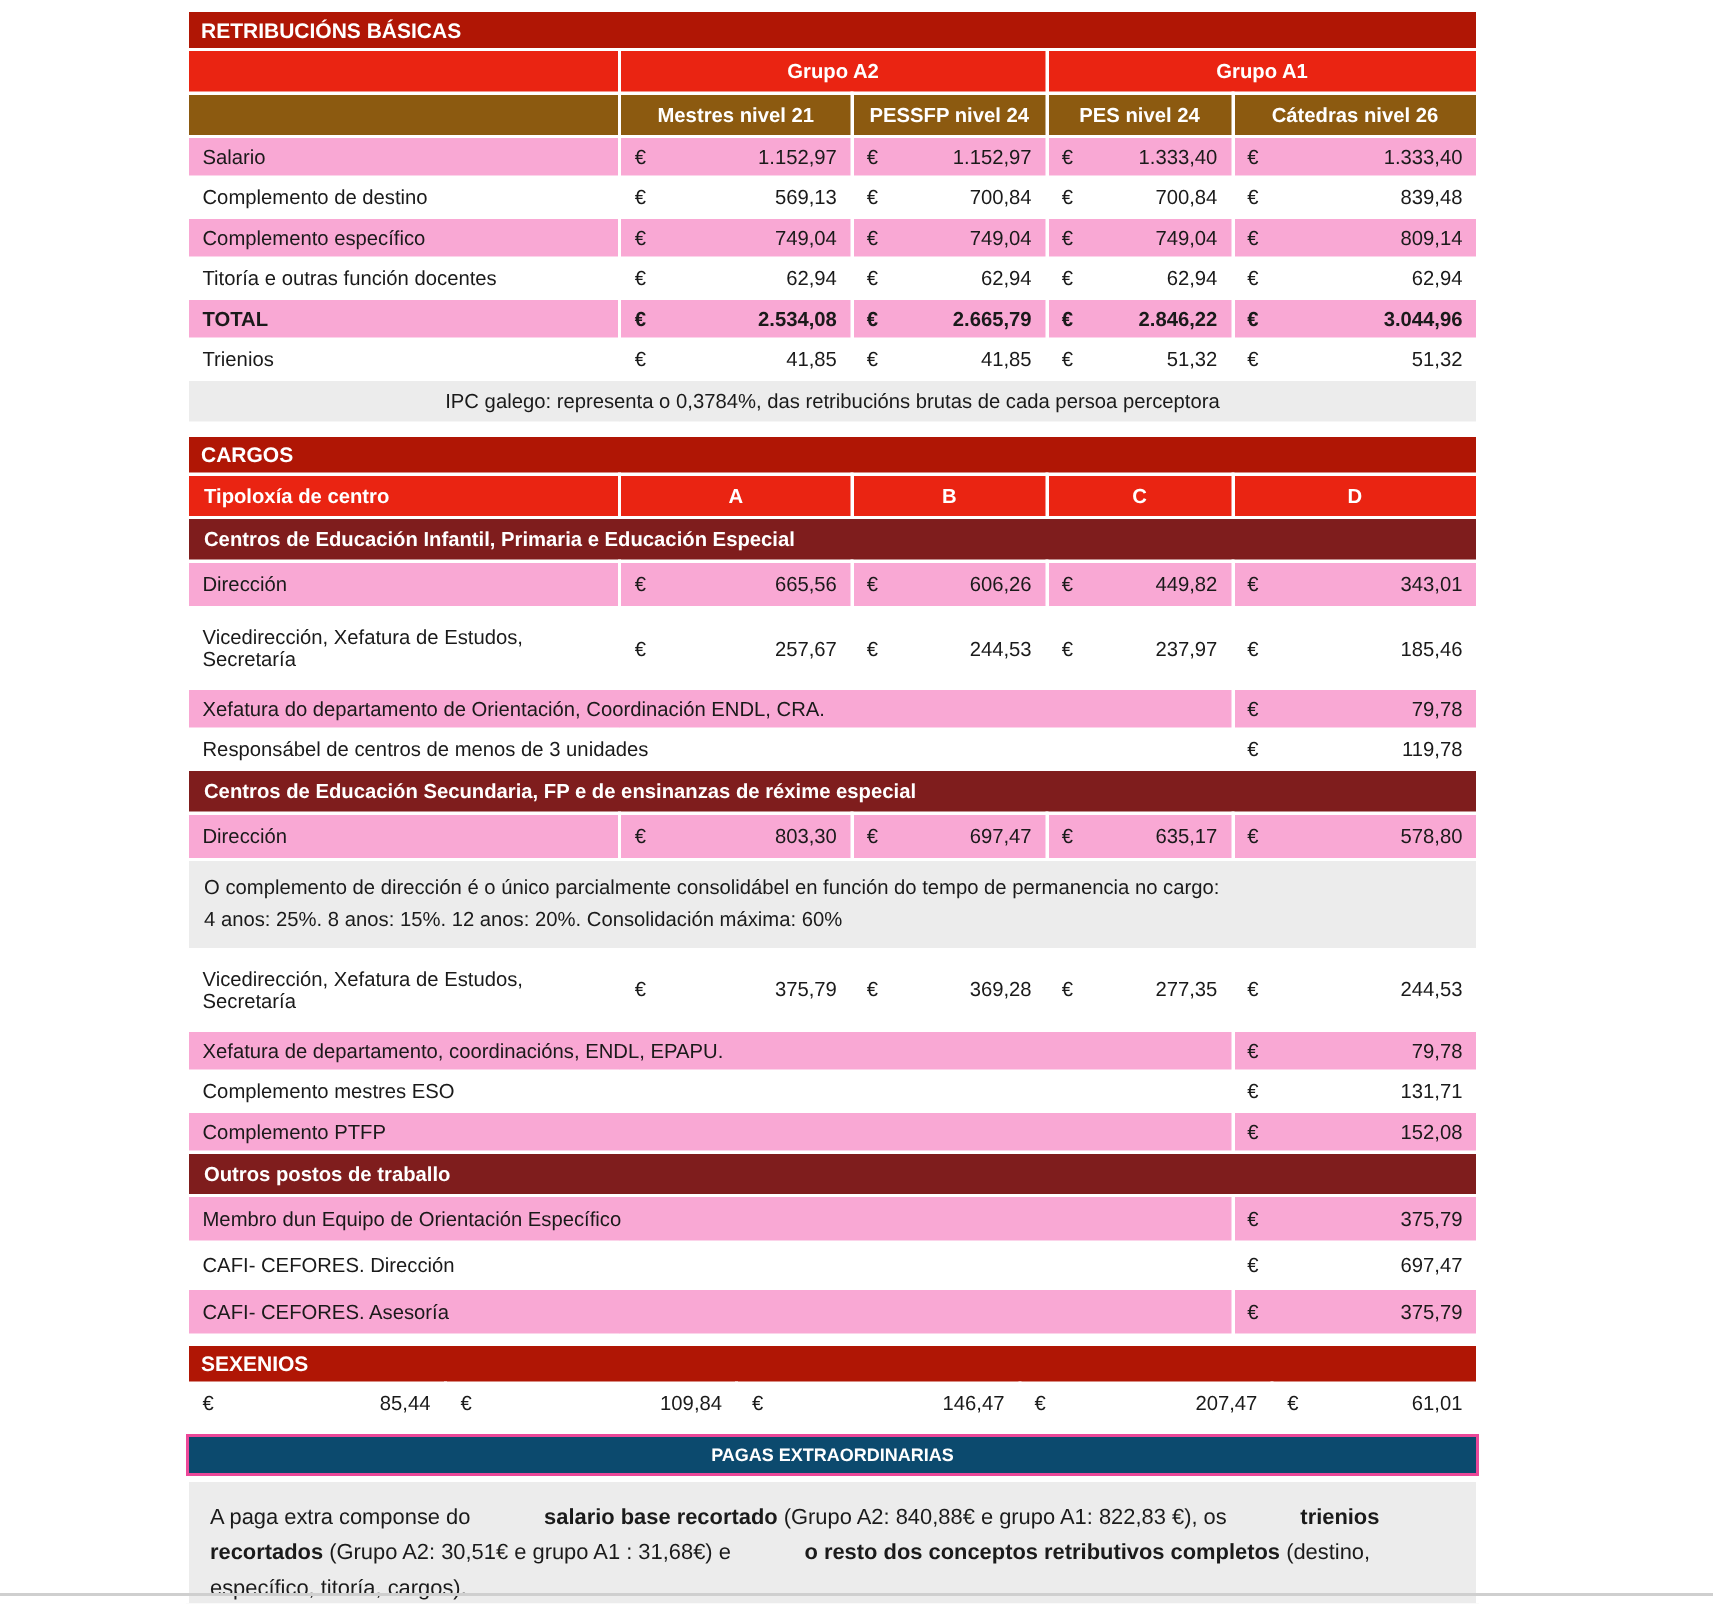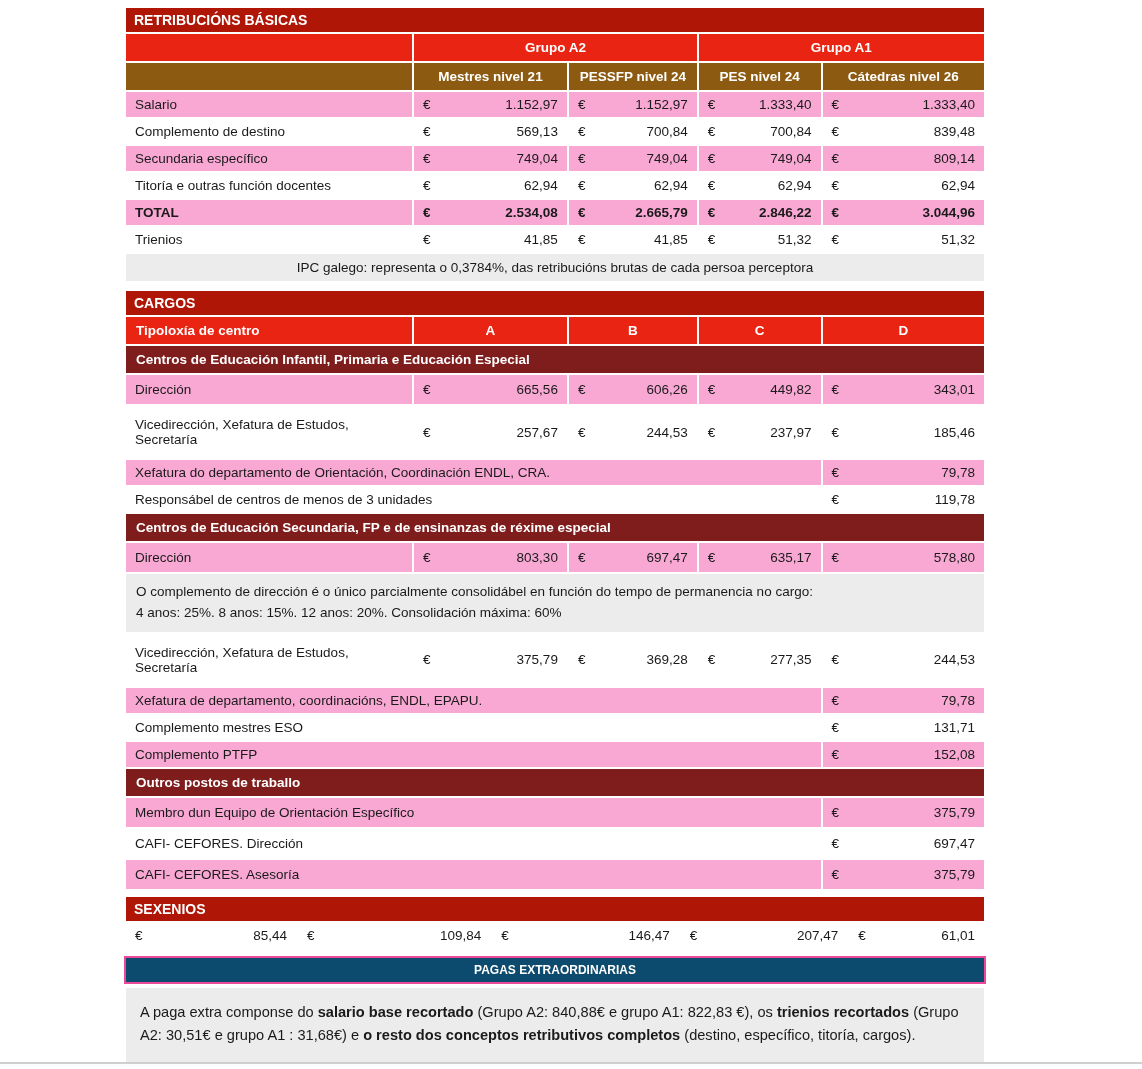--- a/index.html
+++ b/index.html
@@ -29,21 +29,21 @@
   .note td { background:#ececec; text-align:left; line-height:1.55; padding:8px 10px; }
 
   .t2m { margin-top:6px; }
   .t3m { margin-top:4px; }
 
   .pagas { margin-top:6px; }
   .pagas .band { background:#0c4a6e; color:#fff; font-weight:bold; text-align:center; font-size:12px;
                  padding:5px 8px; border:2px solid #ec4899; }
   .pagas .para { background:#ececec; border:2px solid #fff; margin-top:2px; padding:13px 14px 15px 14px;
                  font-size:14.6px; line-height:1.62; text-align:left; }
-  .pagas .para b { font-weight:bold; }
+  .pagas .para b { font-weight:bold;margin-left:45px; }
 
   .bottom-rule { position:absolute; left:0; width:1142px; top:1062px; height:2px; background:#cfcfcf; }
 </style>
 </head>
 <body>
 
 <div class="page">
 <div class="content">
 
   <table>
@@ -119,21 +119,21 @@
               </div>
             </td>
       <td class="num">
               <div class="nw">
                 <span>€</span>
                 <span>839,48</span>
               </div>
             </td>
     </tr>
     <tr class="gray">
-      <td class="lbl">Secundaria específico</td>
+      <td class="lbl">Complemento específico</td>
       <td class="num">
               <div class="nw">
                 <span>€</span>
                 <span>749,04</span>
               </div>
             </td>
       <td class="num">
               <div class="nw">
                 <span>€</span>
                 <span>749,04</span>

